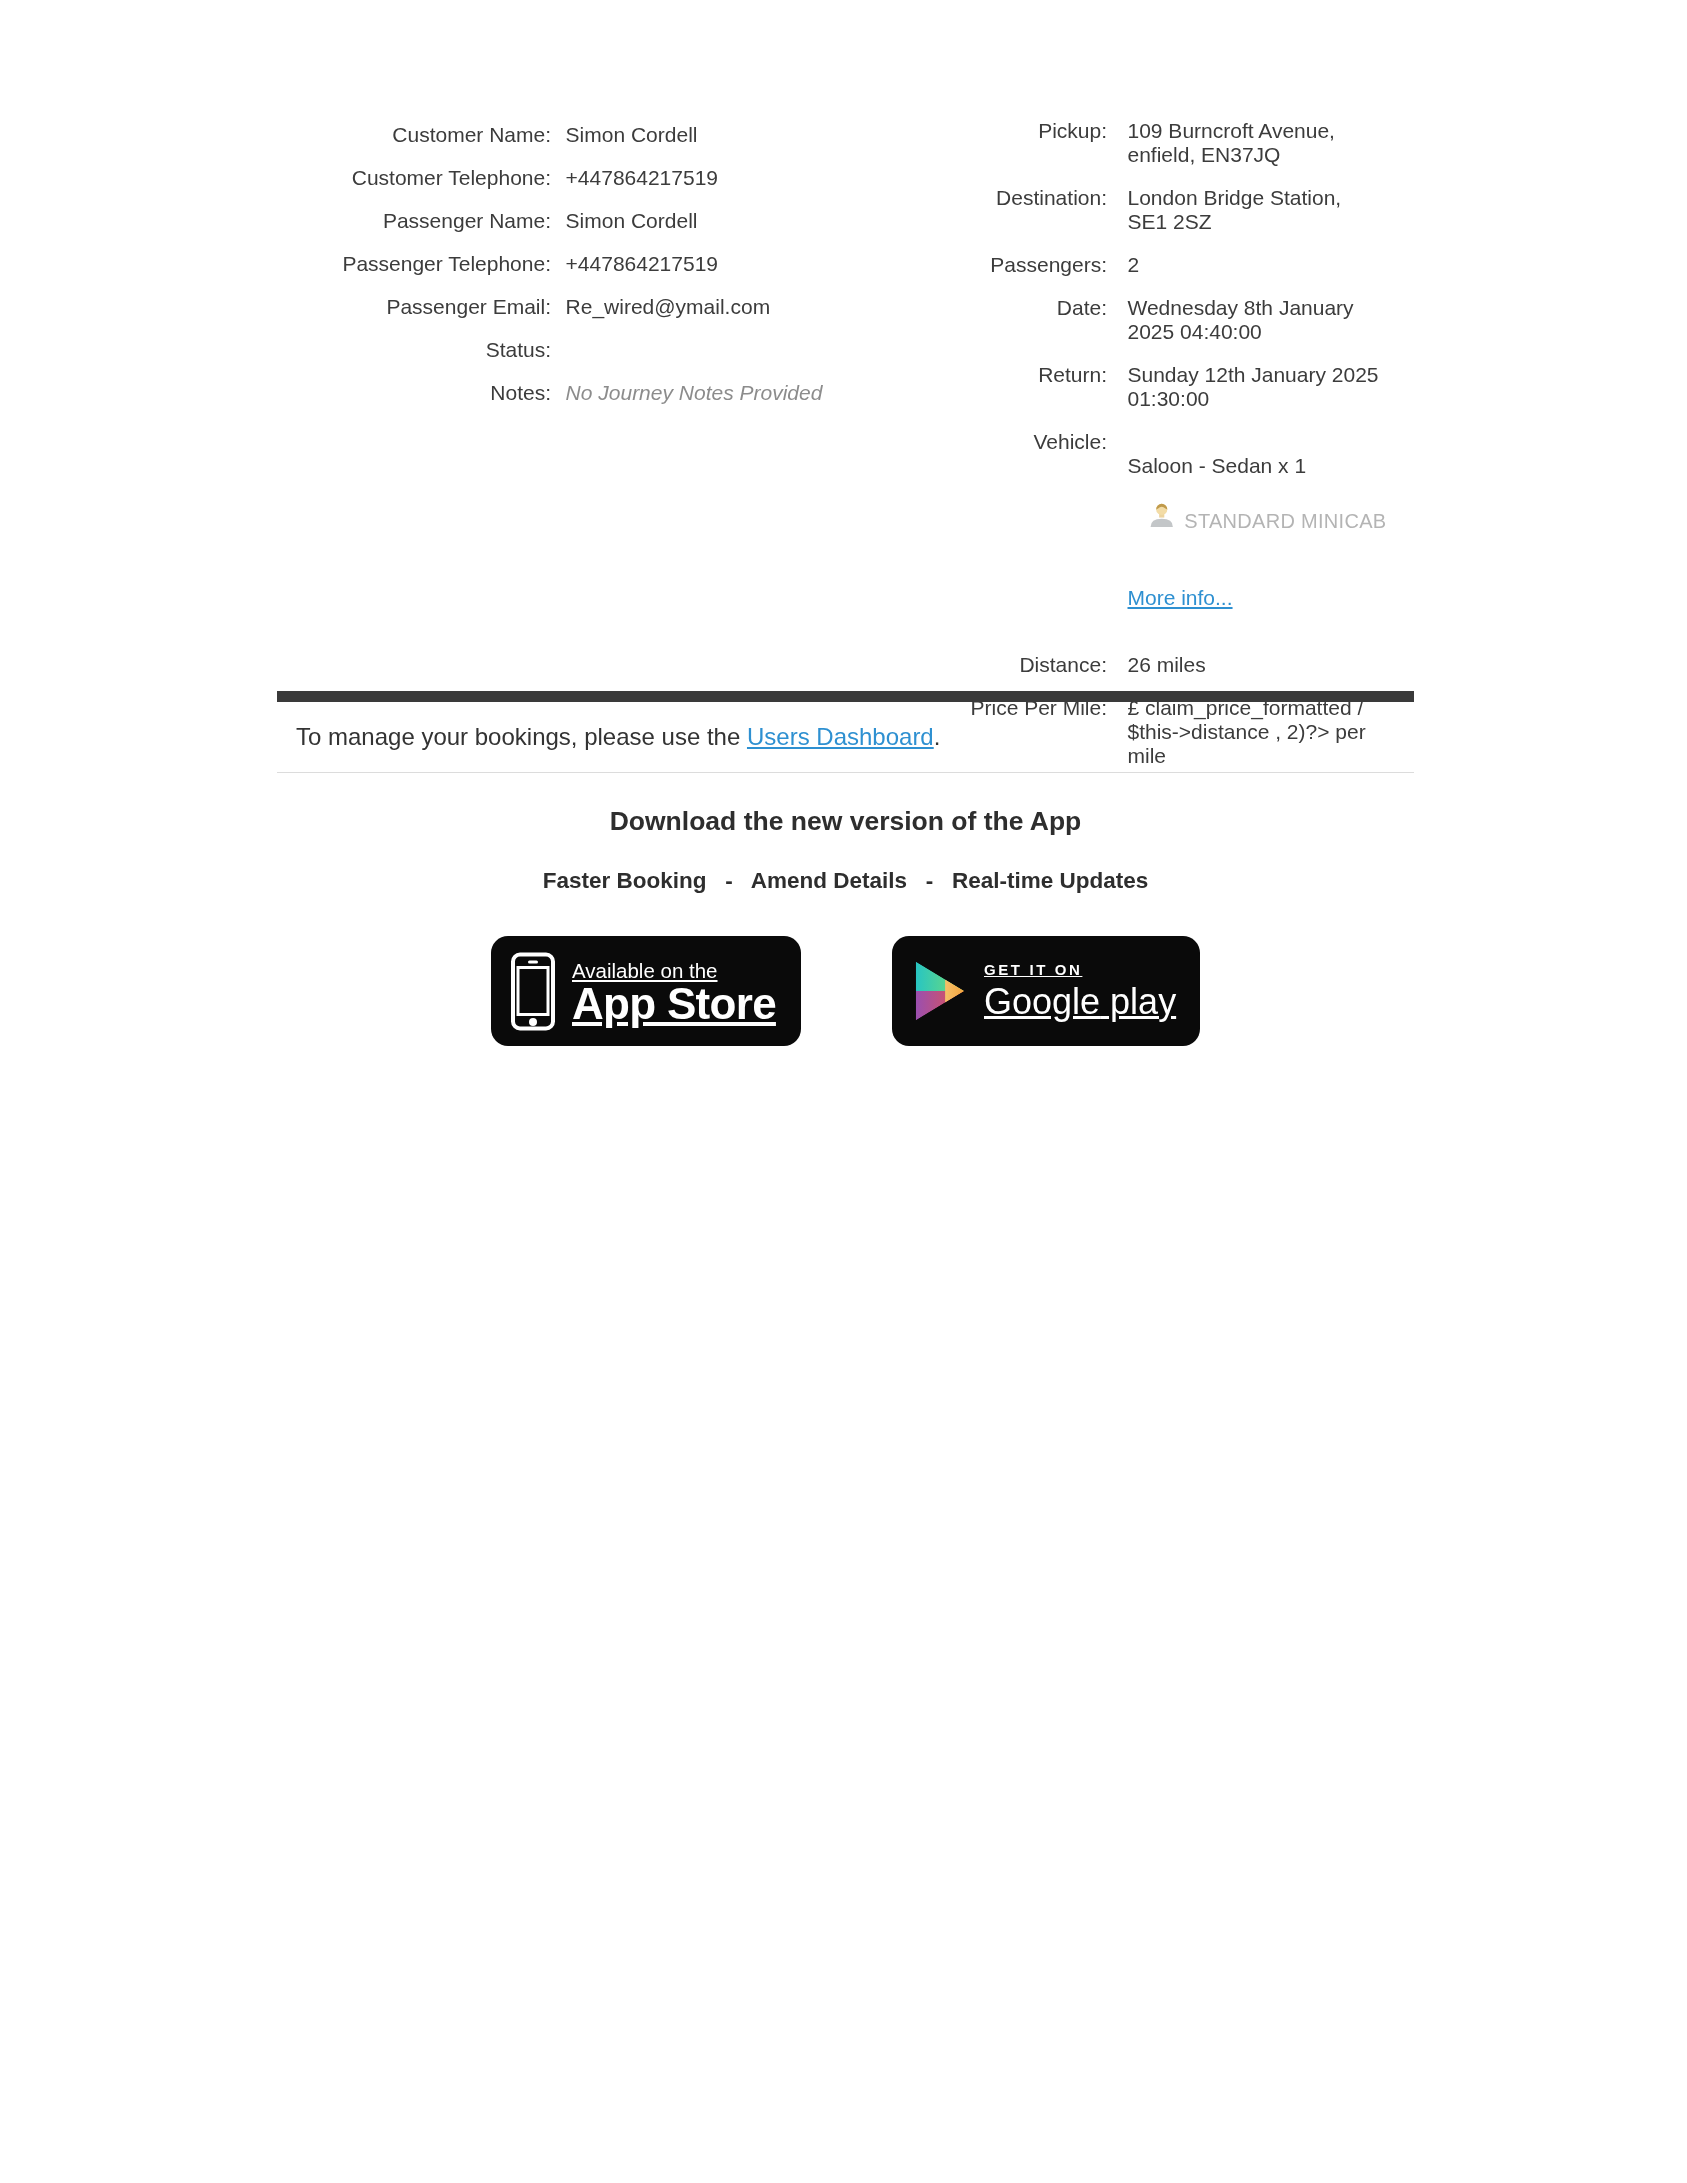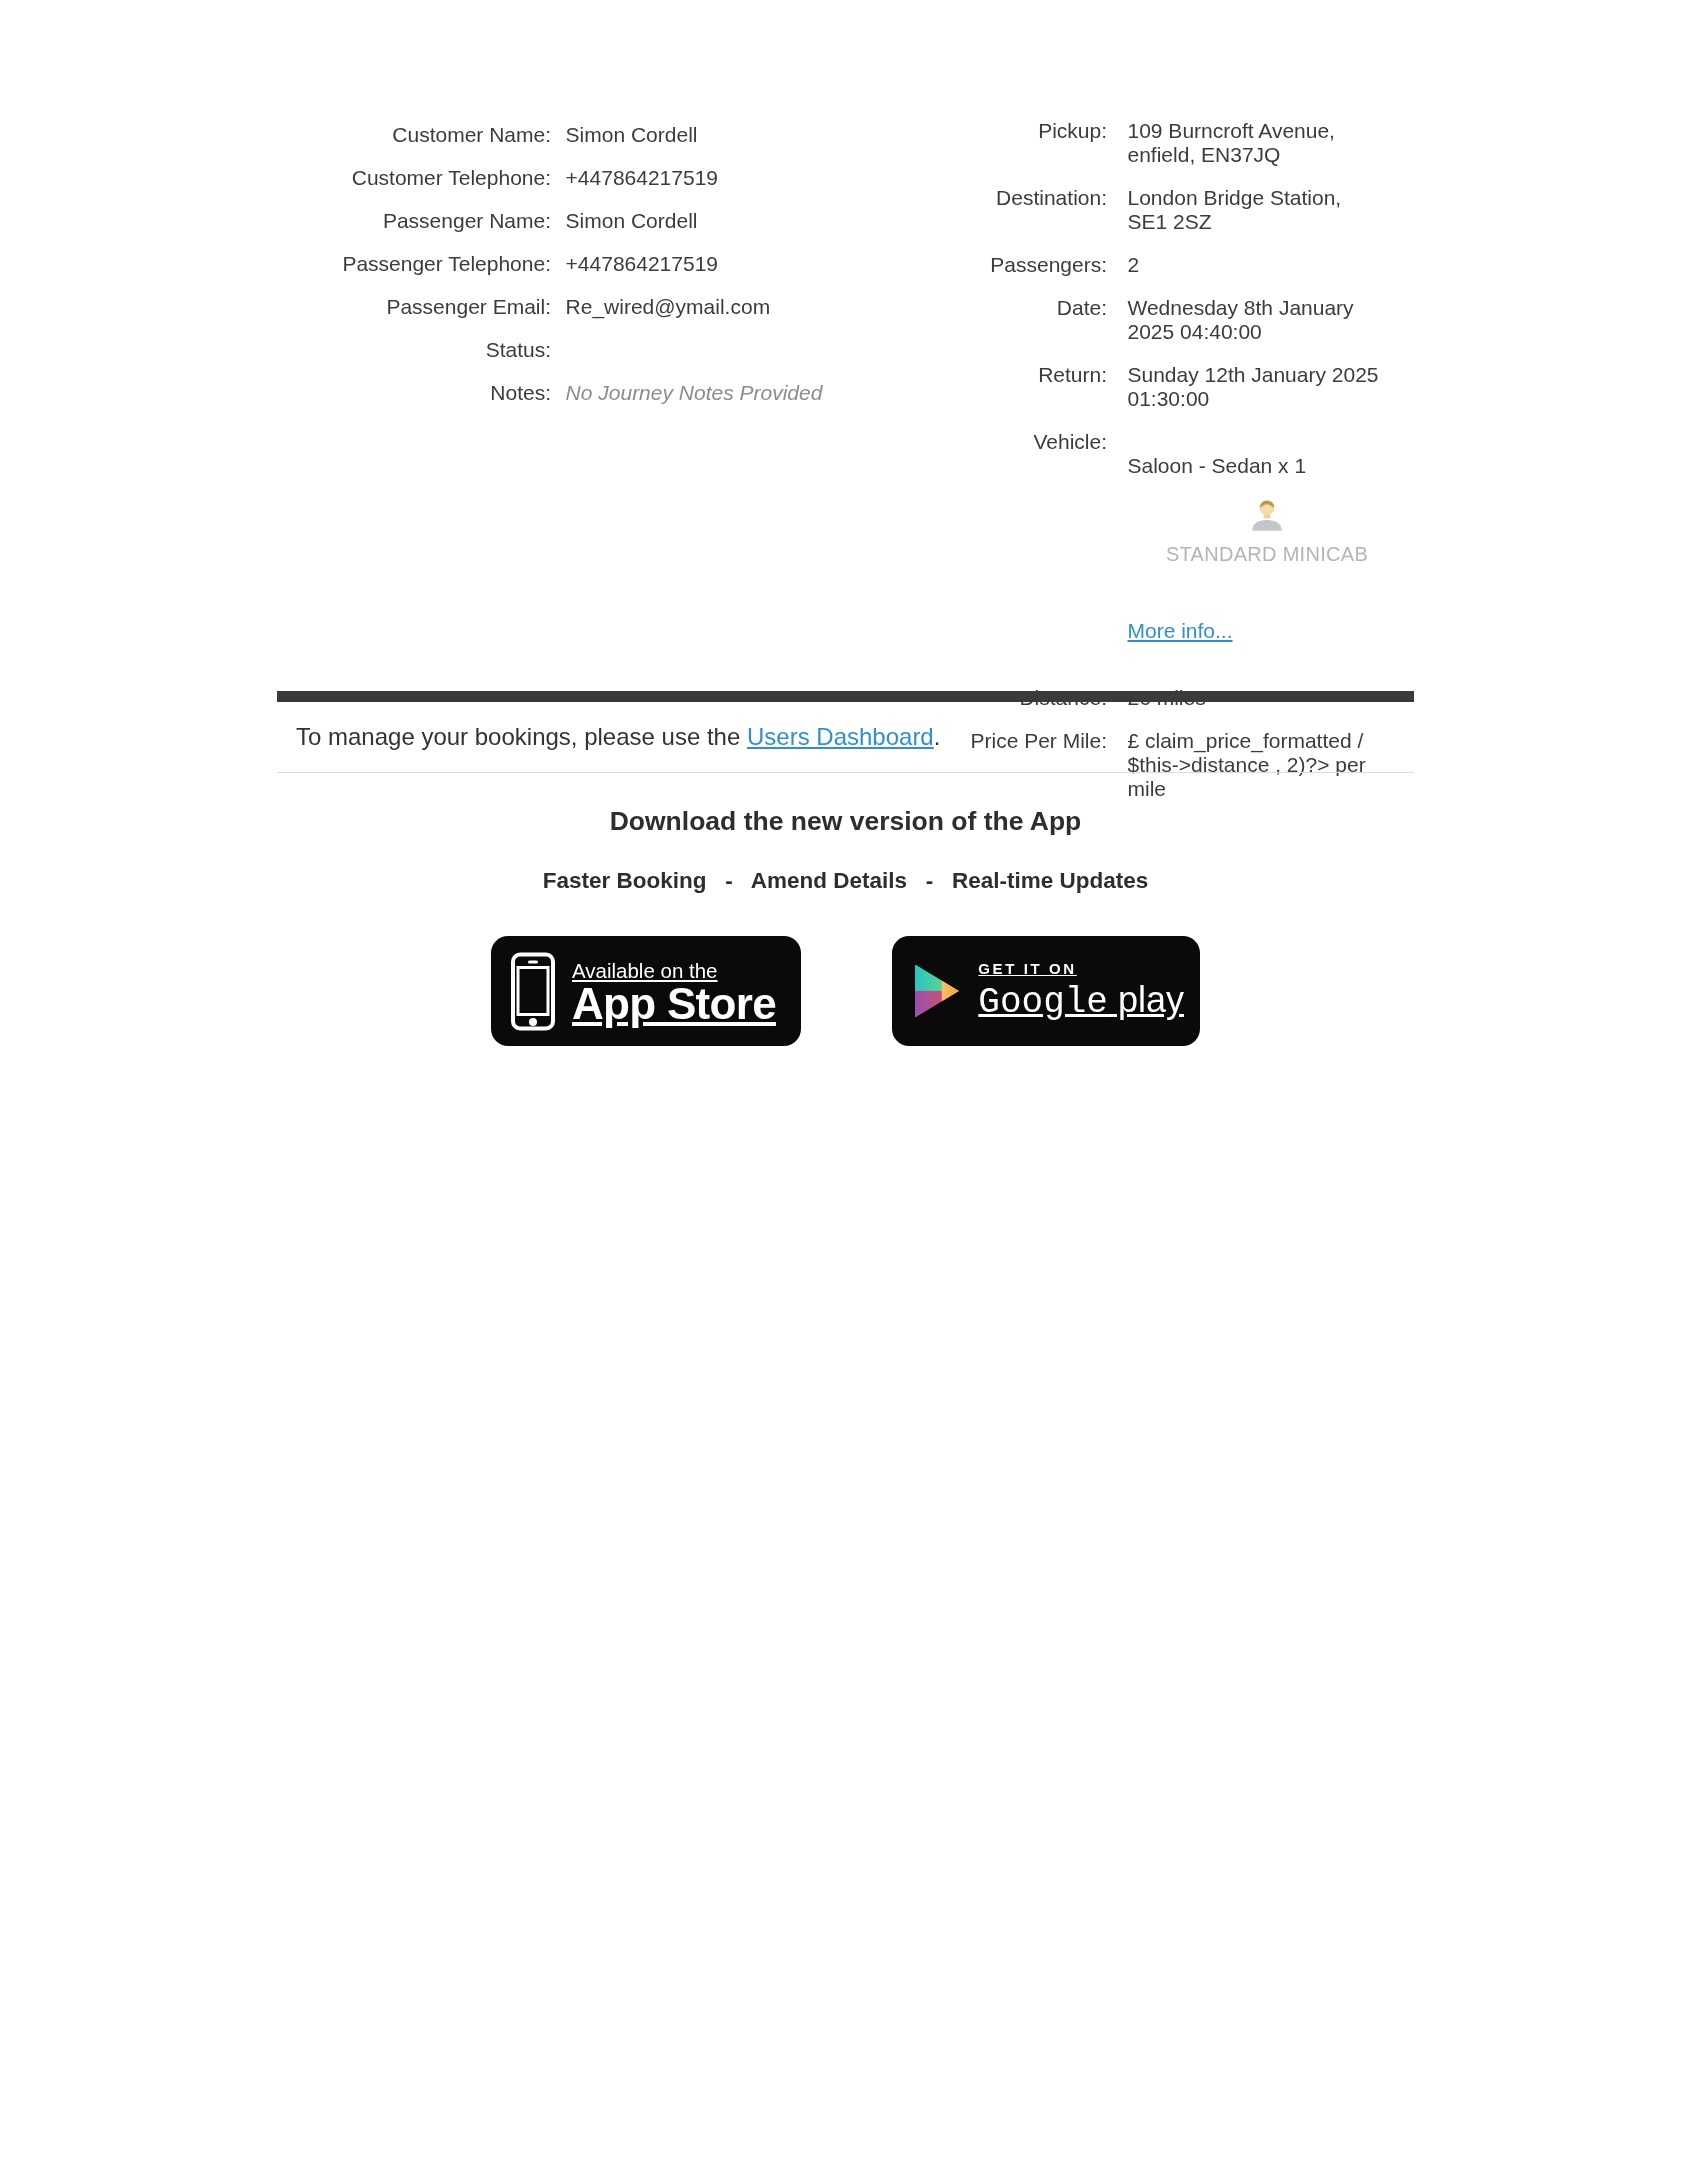--- a/index.html
+++ b/index.html
@@ -19,21 +19,21 @@
   .details-right { position:absolute; left:917px; top:119px; }
   .row { display:flex; margin-bottom:19px; }
   .details-left  .lbl { width:274px; text-align:right; flex:none; }
   .details-left  .val { width:265px; margin-left:14.6px; flex:none; white-space:pre-line; }
   .details-right .lbl { width:190px; text-align:right; flex:none; }
   .details-right .val { width:259px; margin-left:20.5px; flex:none; white-space:pre-line; }
 
   .status-dot { display:block; width:20.5px; height:20.5px; border-radius:50%; margin-top:5.3px; }
   .notes-val  { font-style:italic; color:#8c8c8c; }
 
-  .minicab { display:flex; align-items:center; gap:9.3px; margin:18.5px 0 0 20px;flex-direction:column; }
+  .minicab { display:flex; align-items:flex-end; gap:9.3px; margin:18.5px 0 0 20px; }
   .minicab-label { color:#b4b4b4; font-size:20px; letter-spacing:0.3px; white-space:nowrap; }
   .more-info { margin-top:5.3px; }
   a.link { color:#2e90d1; text-decoration:underline; }
 
   
   .divider-bar { position:absolute; left:277px; top:691px; width:1137px; height:10.6px; }
   .manage-line { position:absolute; left:296px; top:722px; font-size:24px; line-height:29px; color:#333; }
   .light-rule  { position:absolute; left:277px; top:772px; width:1137px; height:1.3px; }
 
   
@@ -53,21 +53,21 @@
     height:110px; border-radius:17px; background:#0a0a0a; color:#ffffff;
     display:flex; align-items:center; overflow:hidden; white-space:nowrap;
     cursor:pointer;
   }
   .badge.appstore { width:310px; padding:16px 20px; gap:17px; }
   .as-l1 { font-size:20.5px; line-height:24px; }
   .as-l2 { font-size:44px; line-height:41px; font-weight:bold; letter-spacing:-0.7px; }
   .badge.gplay { width:308px; padding:9px 16px; gap:12px; }
   .gp-l1 { font-size:15px; line-height:18.5px; font-weight:bold; letter-spacing:2.6px; margin-bottom:2.6px; }
   .gp-l2 { font-size:36px; line-height:38px; }
-  .gp-brand { font-family:Liberation Mono, monospace;margin-top:22px; }
+  .gp-brand { font-family:Liberation Sans, sans-serif;margin-top:22px; }
   .gp-play  { font-family:"Liberation Sans", sans-serif; font-weight:normal; }
 </style>
 </head>
 <body>
 
 <div class="canvas">
 
   <div class="details-left">
     <div class="row">
       <div class="lbl">Customer Name:</div>

